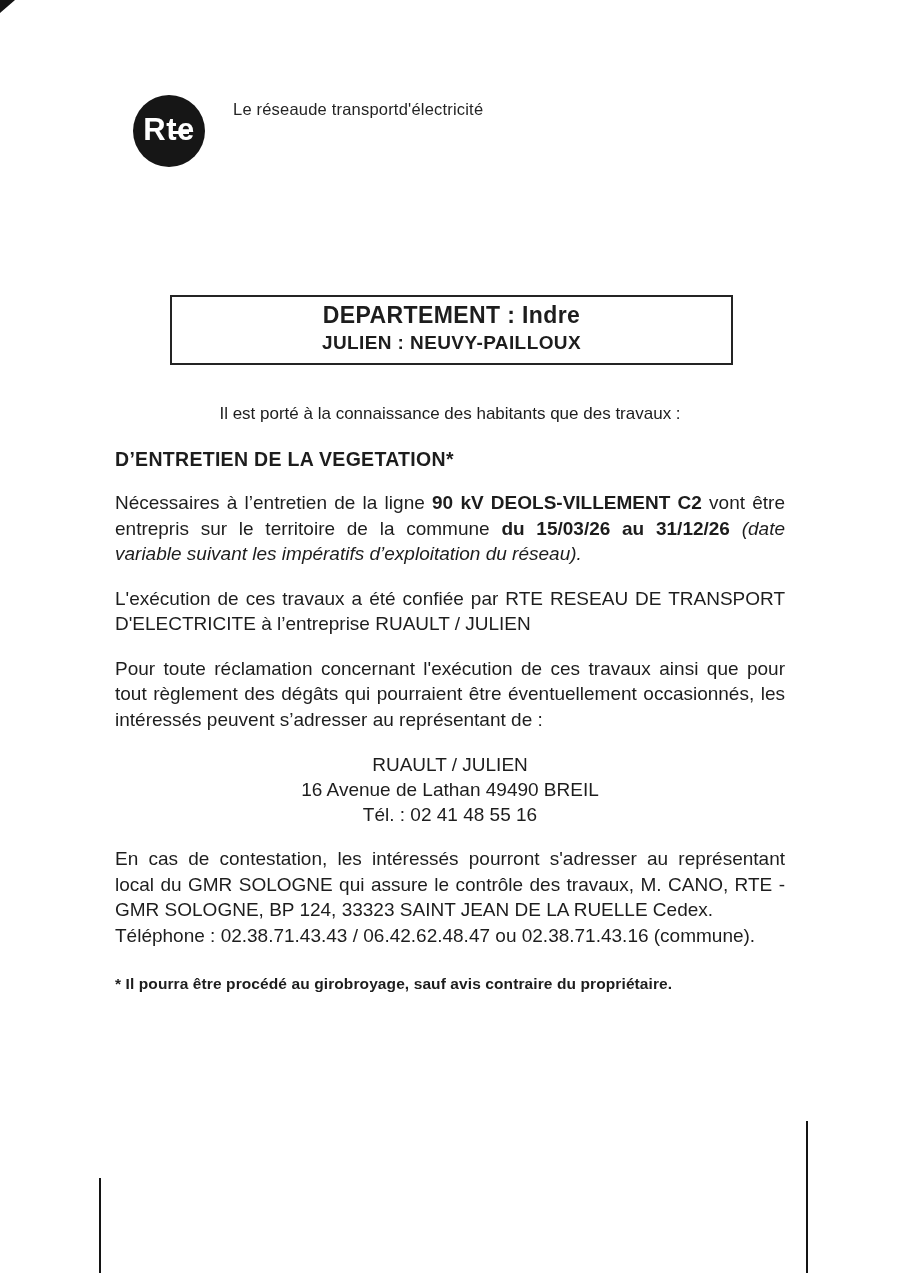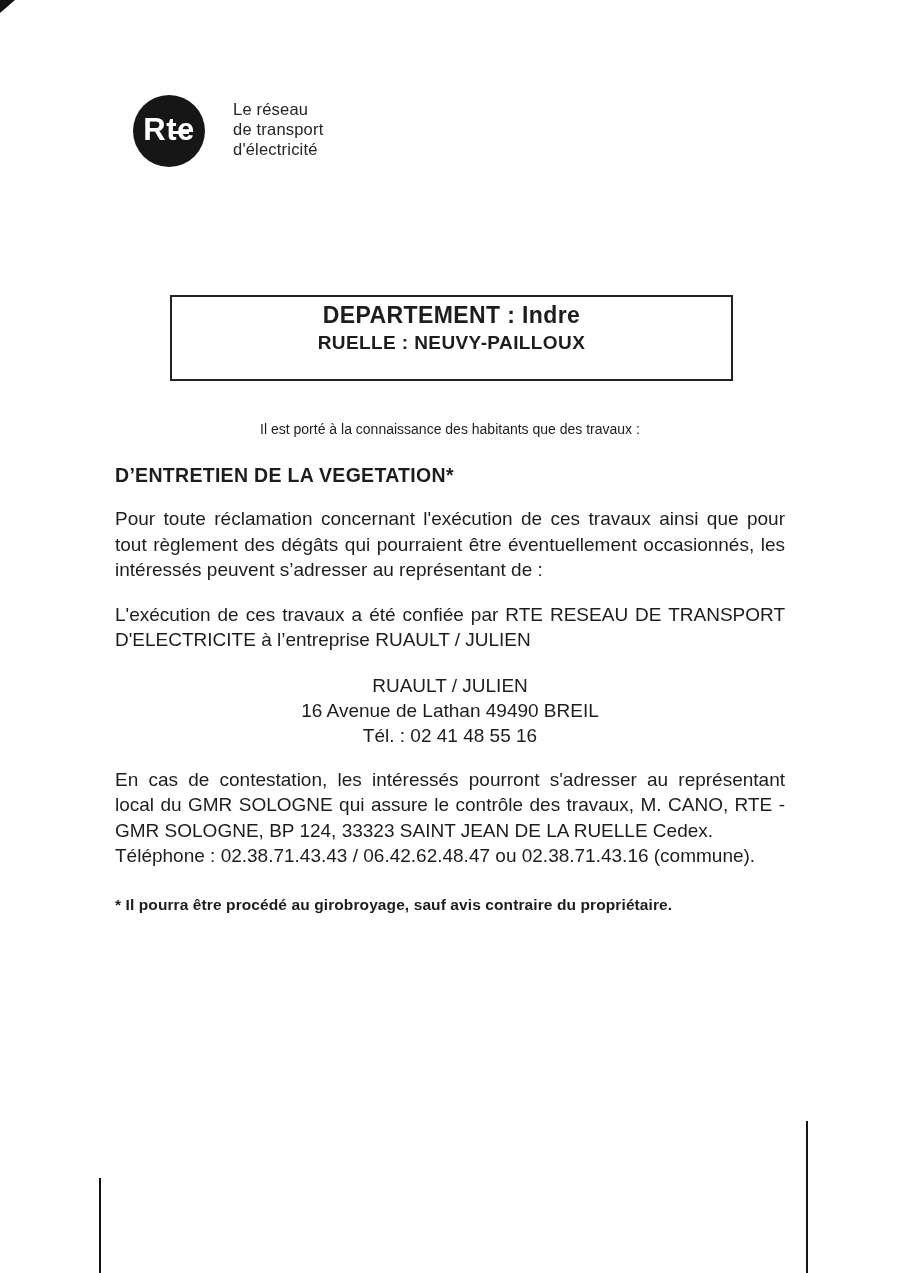--- a/index.html
+++ b/index.html
@@ -18,42 +18,42 @@
 
   
   .logo-row { display:flex; align-items:flex-start; margin-top:95px; margin-left:18px; }
   .logo-circle {
     position:relative; width:72px; height:72px; border-radius:50%;
     background:#161616; display:flex; align-items:center; justify-content:center;
     flex:0 0 auto;
   }
   .logo-mark { color:#fff; font-size:31px; font-weight:bold; letter-spacing:.5px; padding-bottom:2px; }
   .logo-strike { position:absolute; left:37px; top:36px; width:19px; height:3px; background:#fff; }
-  .tagline { display:flex; flex-direction:column; margin-left:28px; margin-top:4px;
+  .tagline { display:flex; flex-direction:row; margin-left:28px; margin-top:4px;
              font-size:16.5px; line-height:20px; color:#242424; letter-spacing:.2px; }
 
   
   .dept-box {
     margin: 128px 0 0 55px; width: 563px;
     border: 2px solid #242424;
-    text-align:center; padding: 5px 10px 25px;
+    text-align:center; padding: 5px 10px 9px;
   }
   .dept-line { font-size:23px; font-weight:bold; letter-spacing:.4px; }
   .commune-line { font-size:19px; font-weight:bold; margin-top:3px; letter-spacing:.4px; }
 
   .avis-box {
     margin: 38px auto 0; width: 176px;
     border: 2px solid #242424;
     box-shadow: 3px 4px 0 0 #2c2c2c;
     text-align:center; padding: 4px 0 7px;
     font-size: 34px; font-weight: bold; letter-spacing: 1px;
   }
 
   
-  .intro { margin: 36px 0 0; text-align:center; font-size:14px; line-height:25px; }
+  .intro { margin: 36px 0 0; text-align:center; font-size:17px; line-height:25px; }
   .veg-heading { margin: 22px 0 0; text-align:left; font-size:19.5px; font-weight:bold; letter-spacing:.3px; }
   .para { margin: 19px 0 0; font-size:19px; line-height:25.5px; text-align: justify; }
   .para.tight { margin-top: 0; }
   .contact { margin: 20px 0 0; text-align:center; font-size:19px; line-height:25px; font-weight:normal; }
   .contact span { display:block; }
   .footnote { margin: 27px 0 0; font-size:15.5px; font-weight:bold; letter-spacing:.1px; }
 
   
   .artifact { position:absolute; background:#141414; }
   .artifact.corner { top:0; left:0; width:0; height:0; background:transparent;
@@ -79,32 +79,33 @@
       </div>
       <div class="tagline">
         <span>Le réseau</span>
         <span>de transport</span>
         <span>d'électricité</span>
       </div>
     </header>
 
     <section class="dept-box">
       <div class="dept-line">DEPARTEMENT : Indre</div>
-      <div class="commune-line">RUELLE : NEUVY-PAILLOUX</div>
+      <div class="commune-line">JULIEN : NEUVY-PAILLOUX</div>
     </section>
 
 
     <p class="intro">Il est porté à la connaissance des habitants que des travaux :</p>
 
     <p class="veg-heading">D’ENTRETIEN DE LA VEGETATION*</p>
 
+    <p class="para"><span>Nécessaires à l’entretien de la ligne </span><b>90 kV  DEOLS-VILLEMENT C2</b><span> vont être entrepris sur le territoire de la commune </span><b>du 15/03/26 au 31/12/26</b><i> (date variable suivant les impératifs d’exploitation du réseau).</i></p>
+
+    <p class="para">L'exécution de ces travaux a été confiée par RTE RESEAU DE TRANSPORT D'ELECTRICITE à l’entreprise RUAULT / JULIEN</p>
 
     <p class="para">Pour toute réclamation concernant l'exécution de ces travaux ainsi que pour tout règlement des dégâts qui pourraient être éventuellement occasionnés, les intéressés peuvent s’adresser au représentant de :</p>
-
-    <p class="para">L'exécution de ces travaux a été confiée par RTE RESEAU DE TRANSPORT D'ELECTRICITE à l’entreprise RUAULT / JULIEN</p>
 
     <div class="contact">
       <span>RUAULT / JULIEN</span>
       <span>16 Avenue de Lathan 49490 BREIL</span>
       <span>Tél. : 02 41 48 55 16</span>
     </div>
 
     <p class="para">En cas de contestation, les intéressés pourront s'adresser au représentant local du GMR SOLOGNE qui assure le contrôle des travaux, M. CANO, RTE - GMR SOLOGNE, BP 124, 33323 SAINT JEAN DE LA RUELLE Cedex.</p>
 
     <p class="para tight">Téléphone : 02.38.71.43.43 / 06.42.62.48.47 ou 02.38.71.43.16 (commune).</p>

